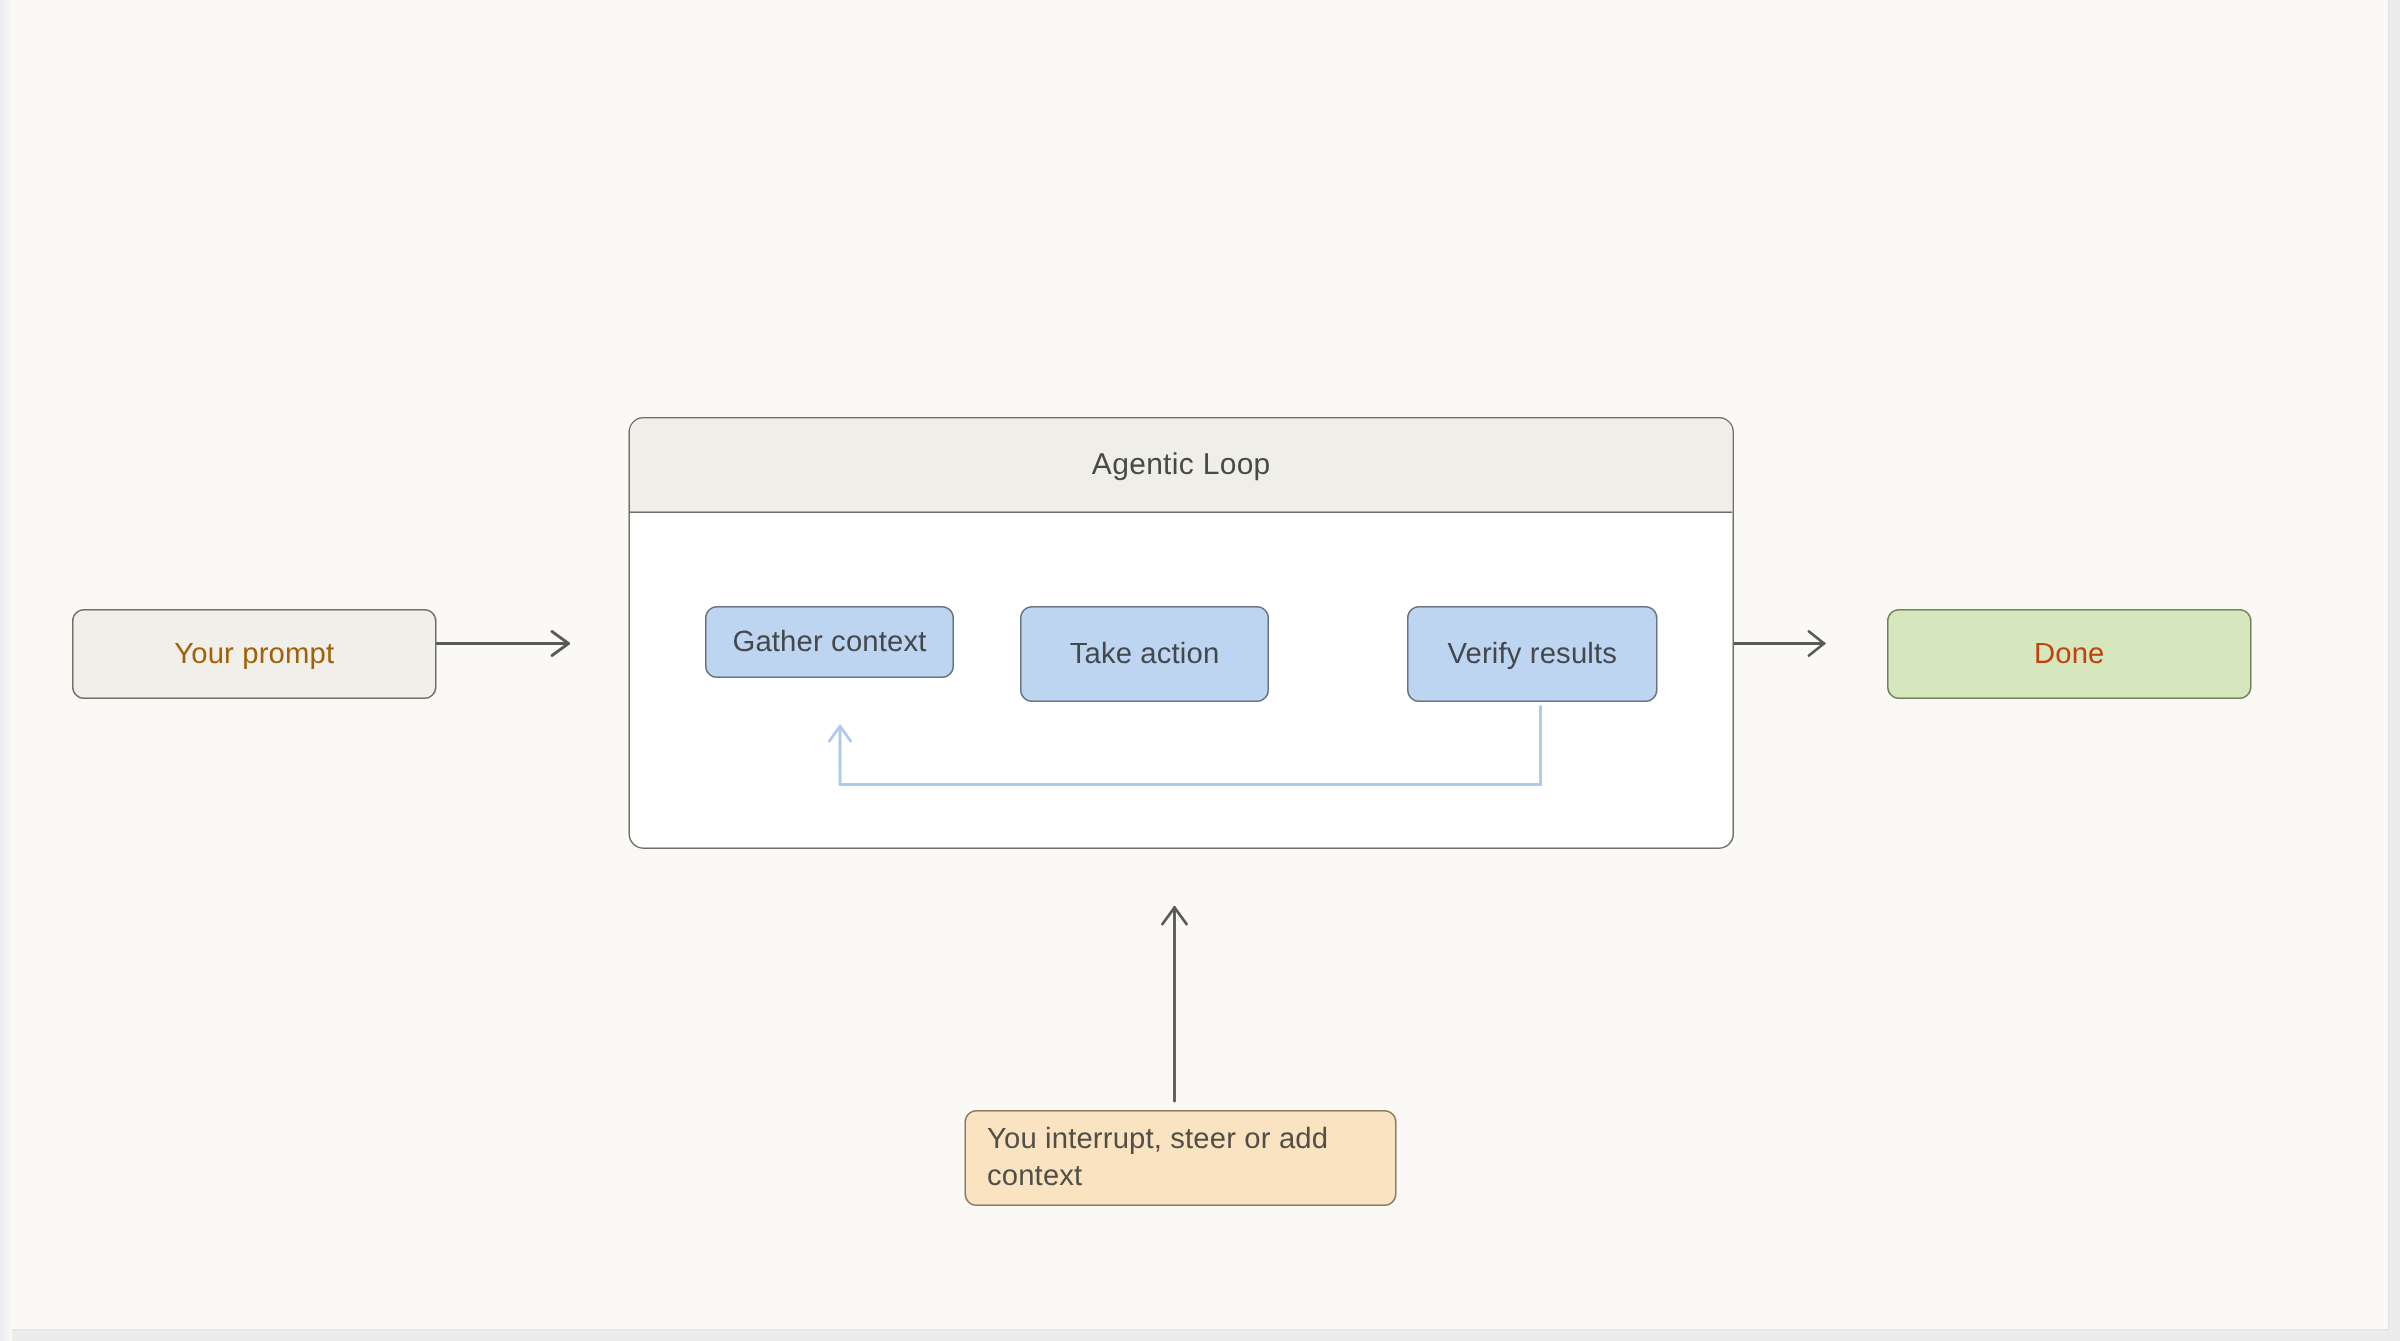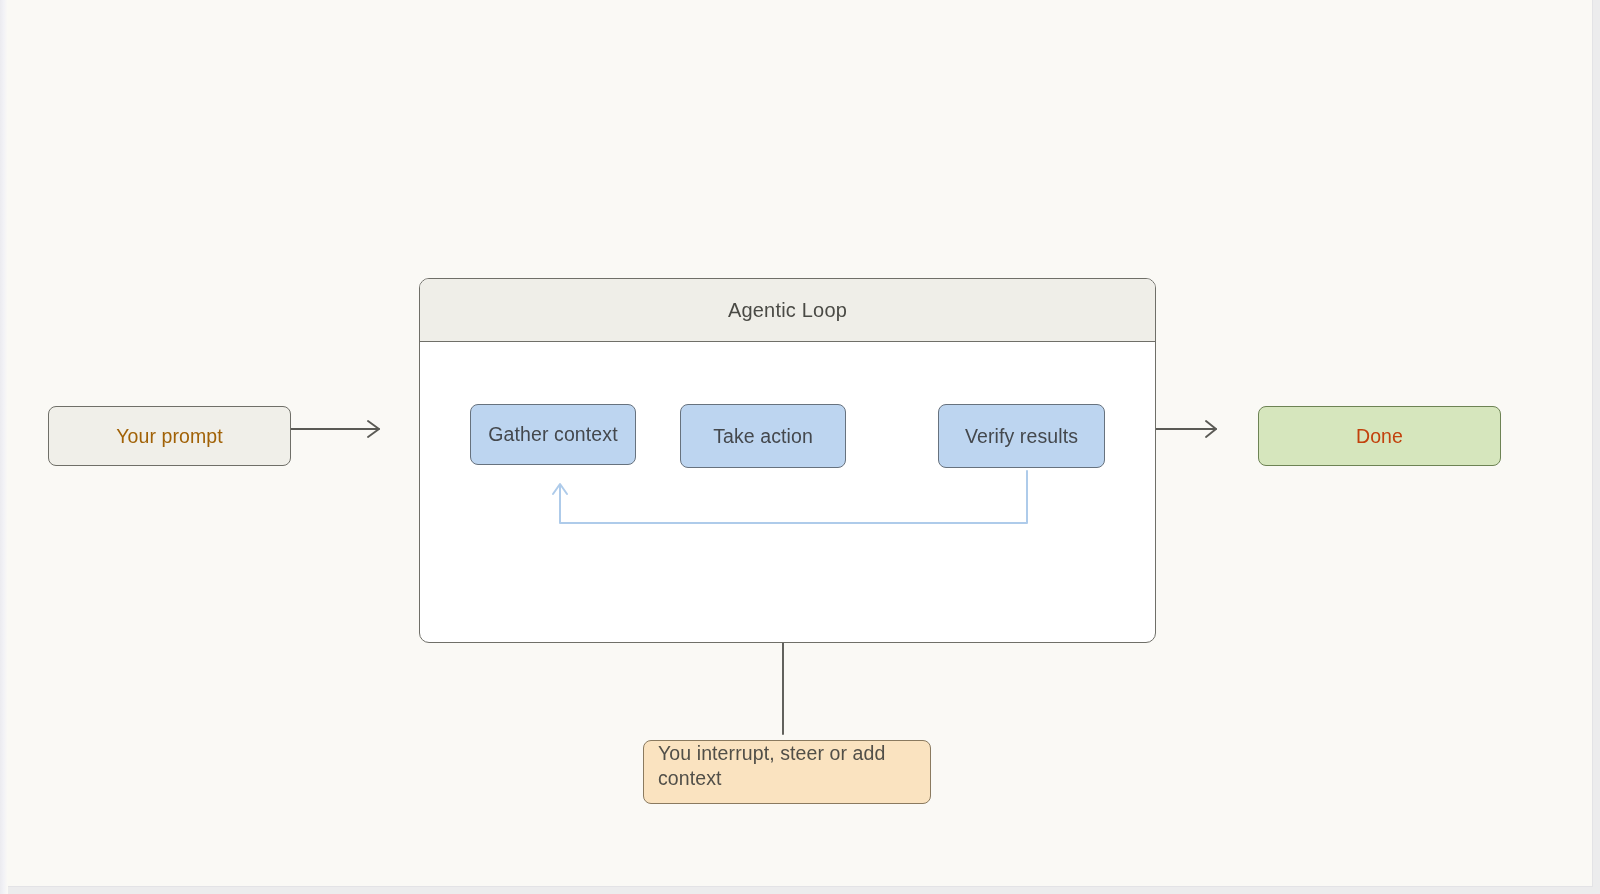--- a/index.html
+++ b/index.html
@@ -68,21 +68,21 @@
     border: 1.6px solid #6d8354;
     color: #c2410c;
   }
 
   
   #loop-container {
     position: absolute;
     left: 411px;
     top: 278px;
     width: 737px;
-    height: 365px;
+    height: 288px;
     box-sizing: border-box;
     background: #ffffff;
     border: 1.8px solid #6f6f68;
     border-radius: 10px;
     overflow: hidden;
   }
   #loop-header {
     position: absolute;
     left: 0;
     top: 0;
@@ -104,37 +104,37 @@
     display: flex;
     align-items: center;
     justify-content: center;
     border-radius: 8px;
     background: #bdd5f0;
     border: 1.6px solid #67727e;
     font-size: 19.5px;
     color: #44484d;
     letter-spacing: 0.1px;
   }
-  #node-gather { left: 462px; top: 404px; width: 166px; height: 61px; }
+  #node-gather { left: 462px; top: 404px; width: 166px; height: 48px; }
   #node-take   { left: 672px; top: 404px; width: 166px; height: 64px; }
   #node-verify { left: 930px; top: 404px; width: 167px; height: 64px; }
 
   
   #node-interrupt {
     position: absolute;
     left: 635px;
     top: 740px;
     width: 288px;
     height: 64px;
     box-sizing: border-box;
     background: #fae3c0;
     border: 1.6px solid #8a7a5f;
     border-radius: 8px;
     display: flex;
-    align-items: flex-start;
+    align-items: center;
     justify-content: flex-start;
     padding: 0 14px;
     font-size: 19.5px;
     color: #514f48;
     line-height: 1.3;
     letter-spacing: 0.1px;
   }
 
   svg.overlay {
     position: absolute;

